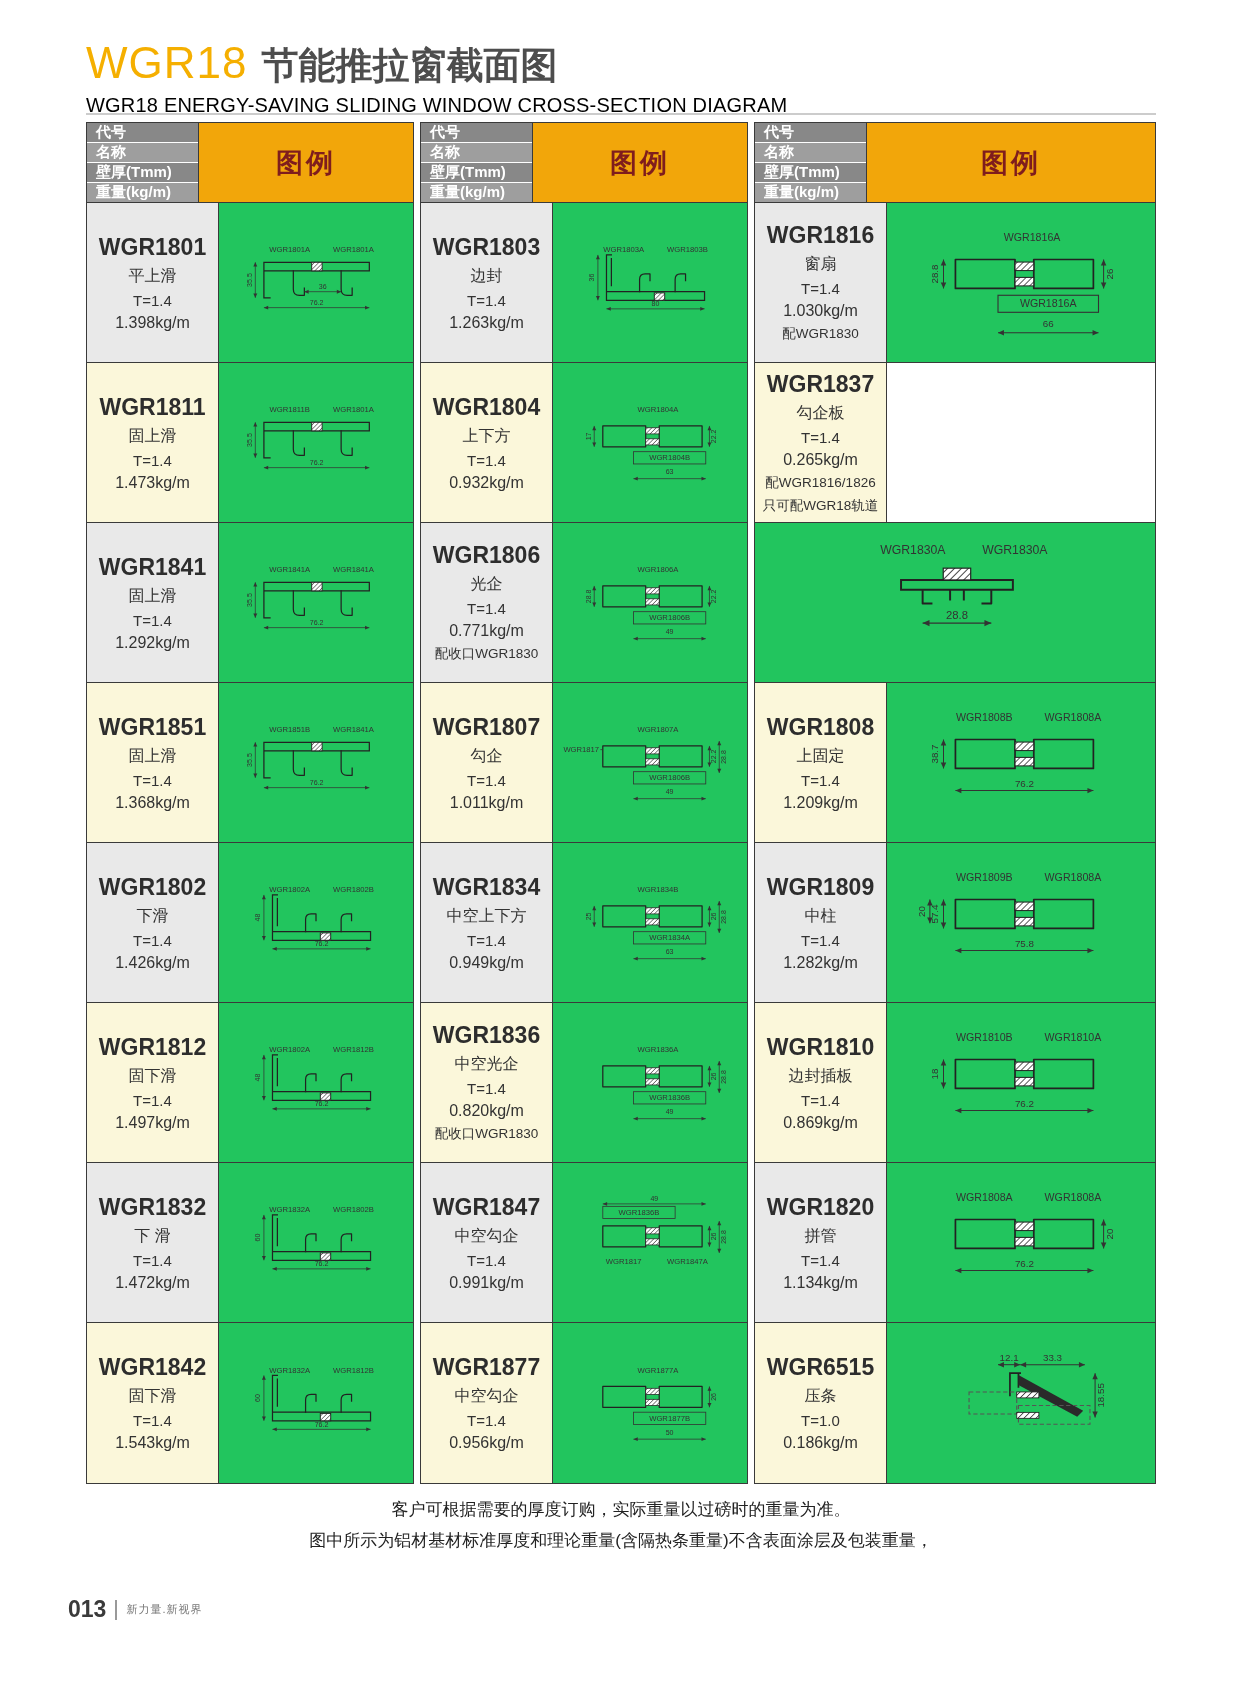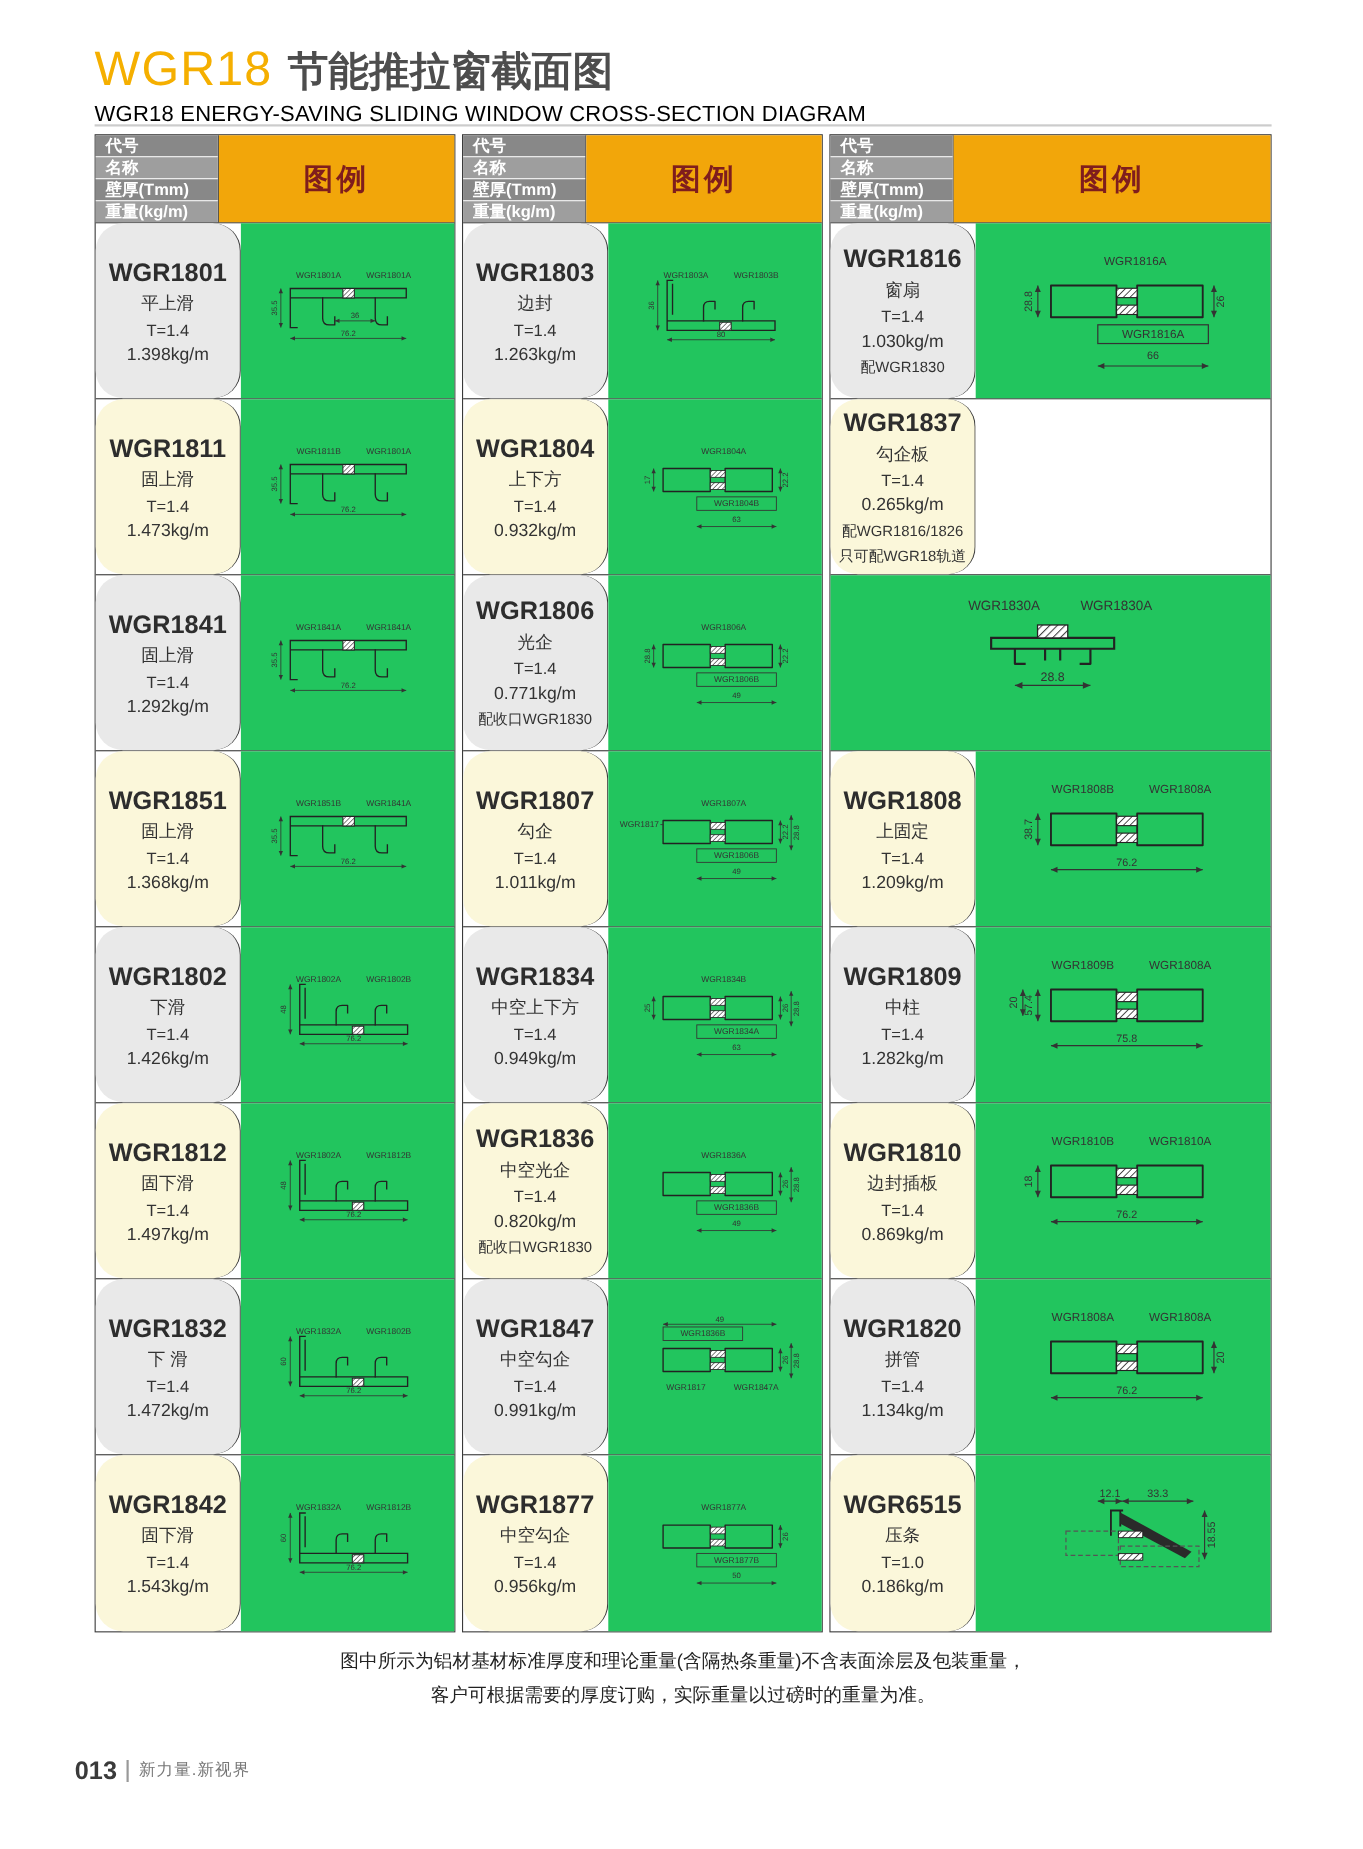--- a/index.html
+++ b/index.html
@@ -23,35 +23,35 @@
   .ghead-labels{width:112px;display:flex;flex-direction:column;border-right:1px solid var(--line);}
   .hlabel{flex:1;color:#fff;font-weight:bold;font-size:15px;display:flex;align-items:center;
           padding-left:9px;border-bottom:1px solid #fff;}
   .hlabel:last-child{border-bottom:none;}
   .hl-dark{background:var(--hdr-dark);} .hl-light{background:var(--hdr-light);}
   .ghead-legend{flex:1;background:var(--accent);display:flex;align-items:center;justify-content:center;
                 font-size:27px;font-weight:bold;color:#7f1d1d;letter-spacing:3px;}
   .prow{display:flex;height:160px;border-bottom:1px solid var(--line);}
   .prow:last-child{border-bottom:none;}
   .pinfo{width:132px;border-right:1px solid var(--line);display:flex;flex-direction:column;
-         align-items:center;justify-content:center;gap:5px;text-align:center;padding:4px;border-radius:25px;}
+         align-items:center;justify-content:center;gap:5px;text-align:center;padding:4px;}
   .tone-gray{background:var(--row-gray);} .tone-yellow{background:var(--row-yellow);}
   .pcode{font-size:23px;font-weight:bold;color:#2d2d2d;}
   .pname{font-size:16px;color:#333;}
   .pthick{font-size:15px;color:#333;}
   .pweight{font-size:16px;color:#333;}
   .pextra{font-size:13.5px;color:#333;}
   .pdiagram{flex:1;background:#22c55e;display:flex;align-items:flex-end;justify-content:center;padding:2px;}
   .pdiagram svg{width:100%;height:100%;}
   .notes{position:absolute;left:86px;top:1494px;width:1070px;text-align:center;
          font-size:17px;color:#222;line-height:1.85;}
   .pagefoot{position:absolute;left:68px;top:1596px;display:flex;align-items:center;gap:9px;text-align:right;}
   .pagenum{font-size:23px;font-weight:bold;color:#3a3a3a;}
   .footdiv{width:2px;height:20px;background:#999;}
-  .slogan{font-size:15px;color:#777;letter-spacing:1px;}
+  .slogan{font-size:11px;color:#777;letter-spacing:1px;}
 </style>
 </head>
 <body>
 
 <div class="titleblock">
   <div class="title-line">
     <span class="title-code">WGR18</span>
     <span class="title-zh">节能推拉窗截面图</span>
   </div>
   <div class="subtitle">WGR18 ENERGY-SAVING SLIDING WINDOW CROSS-SECTION DIAGRAM</div>
@@ -880,21 +880,21 @@
             <polygon points="242,44 238.8,51 245.2,51" fill="#333"></polygon>
             <polygon points="242,96 238.8,89 245.2,89" fill="#333"></polygon>
             <text x="253" y="70" font-size="11.5" fill="#333" text-anchor="middle" transform="rotate(-90 253 70)">18.55</text>
           </svg>
         </div>
       </div>
     </div>
 </div>
 
 <div class="notes">
+  <div>客户可根据需要的厚度订购，实际重量以过磅时的重量为准。</div>
   <div>图中所示为铝材基材标准厚度和理论重量(含隔热条重量)不含表面涂层及包装重量，</div>
-  <div>客户可根据需要的厚度订购，实际重量以过磅时的重量为准。</div>
 </div>
 
 <div class="pagefoot">
   <span class="pagenum">013</span>
   <span class="footdiv"></span>
   <span class="slogan">新力量.新视界</span>
 </div>
 
 </body></html>

